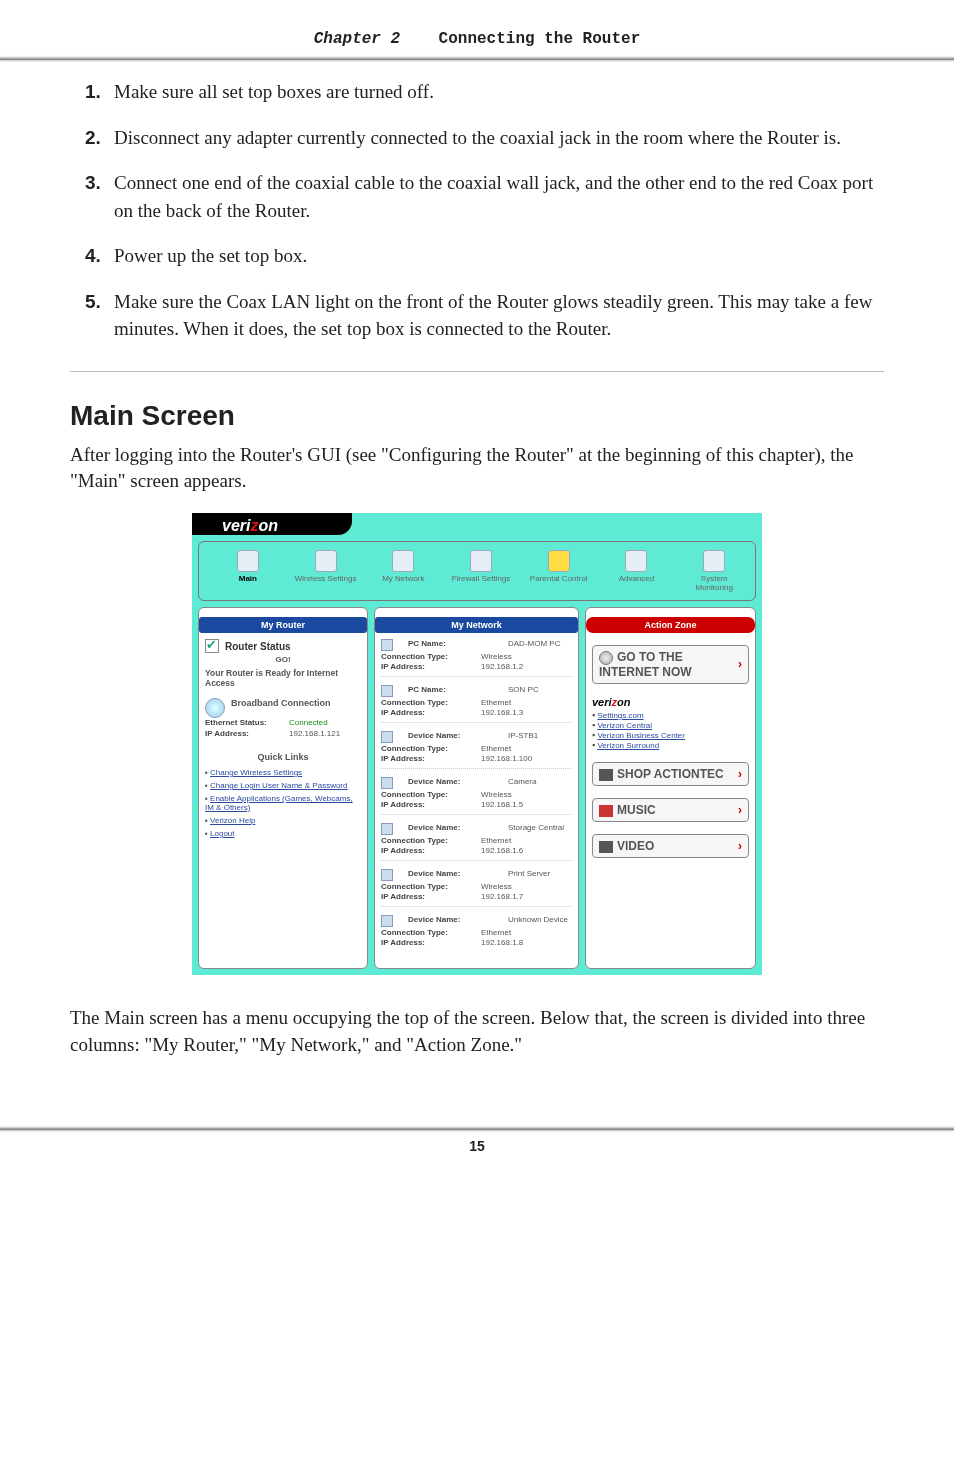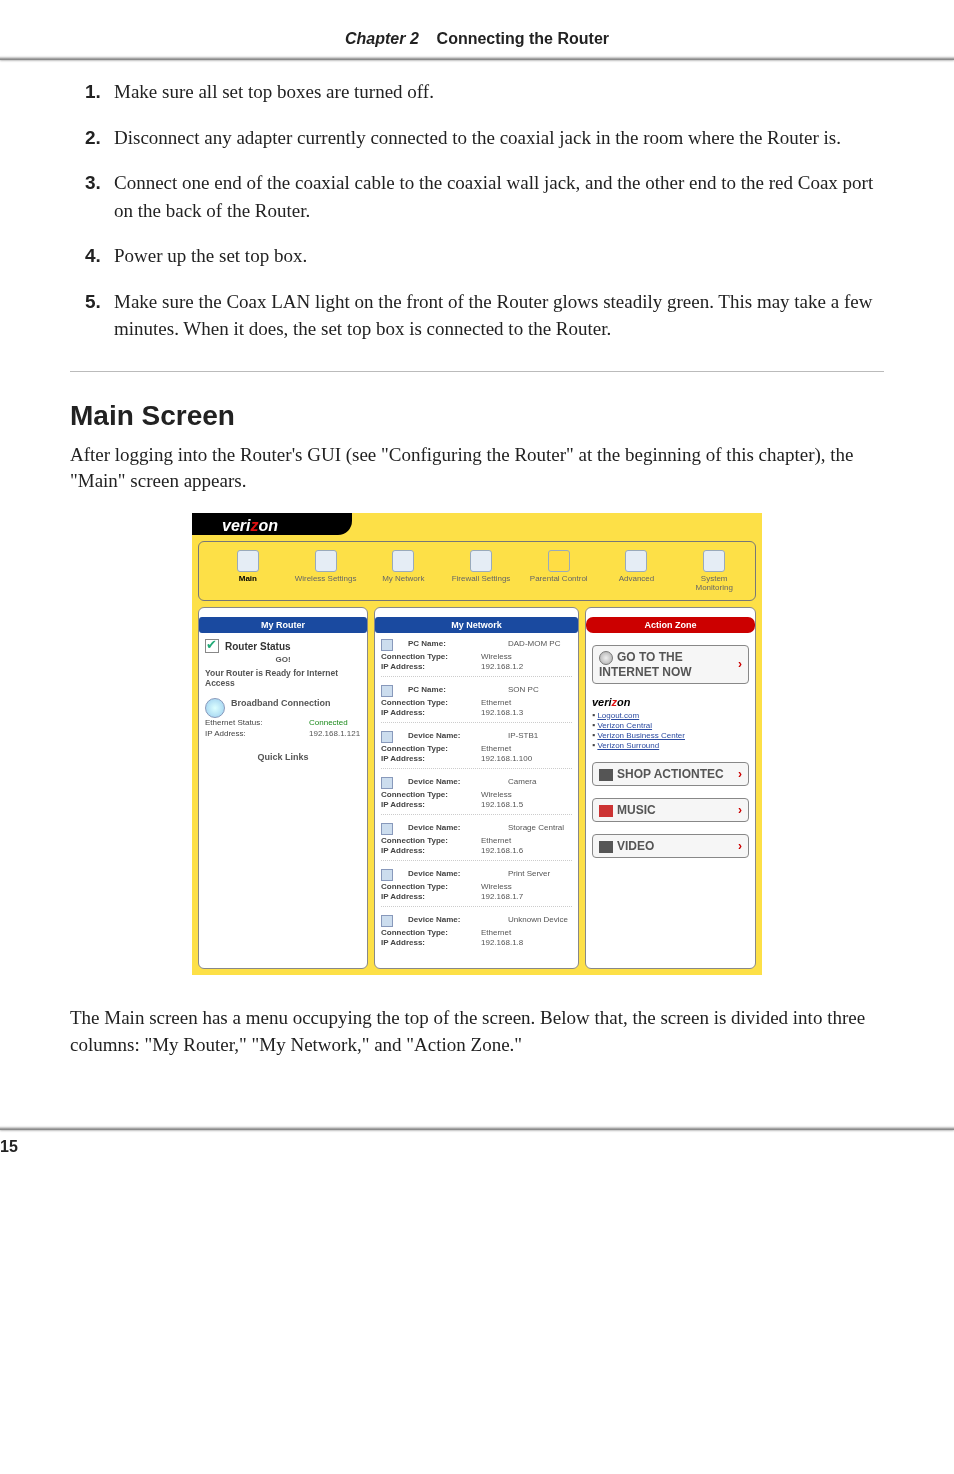--- a/index.html
+++ b/index.html
@@ -6,21 +6,21 @@
   body {
     margin: 0;
     padding: 0;
     font-family: Georgia, serif;
     background: #fff;
     width: 954px;
     color: #222;
   }
   .page-header {
     text-align: center;
-    font-family: Liberation Sans, sans-serif;
+    font-family: Liberation Mono, monospace;
     padding: 30px 0 8px;
   }
   .page-header .chap { font-style: italic; font-weight: bold; }
   .page-header .ttl { font-weight: bold; }
   .header-rule {
     height: 4px;
     background: linear-gradient(#fff 0, #bfbfbf 2px, #8a8a8a 3px);
     margin: 0 0 18px;
     box-shadow: 0 1px 2px rgba(0,0,0,.25);
   }
@@ -30,21 +30,21 @@
   ol.steps li { font-size: 19px; line-height: 1.45; margin-bottom: 18px; padding-left: 8px; }
   ol.steps li::marker { font-family: Arial, sans-serif; font-weight: bold; }
   hr.sep { border: none; border-top: 1px solid #bbb; margin: 28px 0; }
   h2.main { font-family: Arial, sans-serif; font-size: 28px; margin: 0 0 10px; }
   p.body { font-size: 19px; line-height: 1.4; margin: 0 0 18px; }
 
   
   .shot-wrap { display:flex; justify-content:center; margin: 10px 0 30px; }
   .shot {
     width: 570px;
-    background: #fde047;
+    background: #5eead4;
     font-family: Verdana, Arial, sans-serif;
     font-size: 8.5px;
     color: #555;
     position: relative;
   }
   .vz-bar { background:#000; color:#fff; font-weight:bold; font-style:italic; padding:4px 14px 3px 30px; font-size:16px; border-radius: 0 0 14px 0; width: 160px; height:22px; }
   .vz-bar .z { color:#d11; }
   .nav {
     display:flex; gap:12px; padding:6px 8px 6px 16px; justify-content:space-between;
     border: 1px solid #777; border-radius: 6px; margin: 6px 6px 0 6px;
@@ -62,21 +62,21 @@
   .colhdr.red  { background:#c00;border-radius:7px; }
   .rstat { display:flex; align-items:center; gap:6px; margin:4px 0 2px;}
   .chk { width:14px; height:14px; border:1px solid #888; position:relative; }
   .chk::after { content:"✔"; color:#2a7; position:absolute; top:-3px; left:0; font-size:13px; }
   .rs-title { font-weight:bold; font-size:10px; color:#333; }
   .go { text-align:center; font-size:8px; font-weight:bold; margin-bottom:4px;}
   .ready { font-size:8.5px; font-weight:bold; margin:2px 0 10px; }
   .bb { font-size:9px; font-weight:bold; margin:0 0 6px; }
   .bbicon { width:20px; height:20px; background: radial-gradient(#dff,#9ce); border:1px solid #89b; border-radius:50%; float:left; margin-right:6px;}
   .kv { clear:both; font-size:8px; margin:2px 0;}
-  .kv .lab { color:#444; font-weight:normal; display:inline-block; width:104px;}
+  .kv .lab { color:#444; font-weight:bold; display:inline-block; width:84px;}
   .kv .val.green { color:#1a8a1a; }
   .ql { font-size:9px; font-weight:bold; text-align:center; margin:14px 0 6px; }
   ul.links { list-style:none; padding:0; margin:0; }
   ul.links li { margin:4px 0; font-size:8px; }
   ul.links li a { color:#2a4aa0; text-decoration:underline; cursor:pointer;}
   ul.links li::before { content:"▪ "; color:#444; }
 
   .dev { margin-bottom:8px; border-bottom:1px dotted #ccc; padding-bottom:4px;}
   .dev:last-child { border-bottom:none; }
   .dev .row { display:flex; font-size:8px; margin:1px 0;gap:12px; }
@@ -88,21 +88,21 @@
   .btn .chev { color:#c00; font-weight:bold; }
   .globe { width:14px; height:14px; border-radius:50%; background:radial-gradient(#eee,#aaa); border:1px solid #777; display:inline-block; vertical-align:middle; margin-right:4px;}
   .vzsmall { font-style:italic; font-weight:bold; font-size:11px; color:#000;}
   .vzsmall .z { color:#d11; }
   ul.vzlinks { list-style:none; padding:0; margin:2px 0 10px;}
   ul.vzlinks li::before { content:"▪ "; color:#444; }
   ul.vzlinks li a { color:#2a4aa0; text-decoration:underline; font-size:8px; cursor:pointer;}
   .cart,.note,.cam { width:14px; height:12px; display:inline-block; background:#555; margin-right:4px; vertical-align:middle;}
   .note { background:#c33;}
   .footer-rule { height:4px; background: linear-gradient(#fff 0,#bfbfbf 2px,#8a8a8a 3px); box-shadow: 0 1px 2px rgba(0,0,0,.25); margin-top:30px;}
-  .pgnum { text-align:left; font-family: Arial, sans-serif; font-weight:bold; font-size:16px; padding:8px 0 30px;}
+  .pgnum { text-align:center; font-family: Arial, sans-serif; font-weight:bold; font-size:14px; padding:8px 0 30px;}
 </style>
 </head>
 <body>
 
 <div class="page-header">
   <span class="chap">Chapter 2</span>
   <span>&nbsp;&nbsp;</span>
   <span class="ttl">Connecting the Router</span>
 </div>
 <div class="header-rule"></div>
@@ -146,20 +146,27 @@
             <div class="rs-title">Router Status</div>
           </div>
           <div class="go">GO!</div>
           <div class="ready">Your Router is Ready for Internet Access</div>
           <div class="bbicon"></div>
           <div class="bb">Broadband Connection</div>
           <div class="kv"><span class="lab">Ethernet Status:</span><span class="val green">Connected</span></div>
           <div class="kv"><span class="lab">IP Address:</span><span class="val">192.168.1.121</span></div>
 
           <div class="ql">Quick Links</div>
+          <ul class="links">
+            <li><a>Change Wireless Settings</a></li>
+            <li><a>Change Login User Name &amp; Password</a></li>
+            <li><a>Enable Applications (Games, Webcams, IM &amp; Others)</a></li>
+            <li><a>Verizon Help</a></li>
+            <li><a>Logout</a></li>
+          </ul>
         </div>
 
         <div class="card mid">
           <div class="colhdr blue">My Network</div>
           <div id="devlist">
               <div class="dev">
                 <div class="row">
                   <span class="ico"></span>
                   <span class="k">PC Name:</span>
                   <span class="v">DAD-MOM PC</span>
@@ -267,21 +274,21 @@
         </div>
 
         <div class="card right">
           <div class="colhdr red">Action Zone</div>
           <div class="btn">
               <span><span class="globe"></span><span>GO TO THE INTERNET NOW</span></span>
               <span class="chev">›</span>
             </div>
           <div class="vzsmall">veri<span class="z">z</span>on</div>
           <ul class="vzlinks">
-            <li><a>Logout.com</a></li>
+            <li><a>Settings.com</a></li>
             <li><a>Verizon Central</a></li>
             <li><a>Verizon Business Center</a></li>
             <li><a>Verizon Surround</a></li>
           </ul>
           <div class="btn">
               <span><span class="cart"></span><span>SHOP ACTIONTEC</span></span>
               <span class="chev">›</span>
             </div>
           <div class="btn">
               <span><span class="note"></span><span>MUSIC</span></span>

